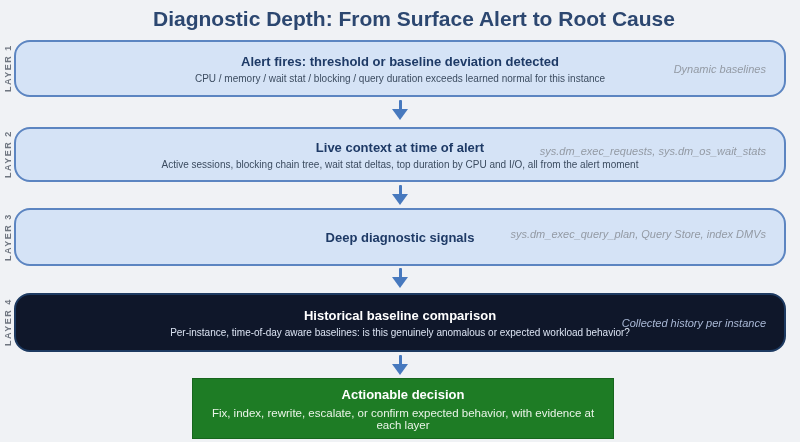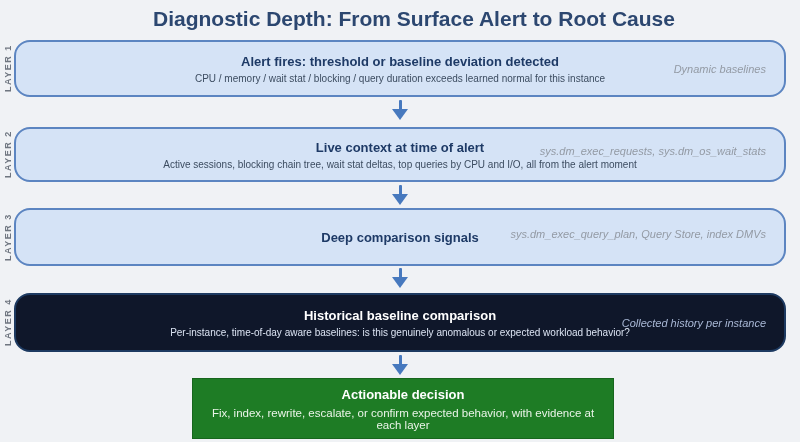--- a/index.html
+++ b/index.html
@@ -104,34 +104,34 @@
 
   <div class="down-arrow" id="arrow1">
     <div class="stem"></div>
       <div class="head"></div>
   </div>
 
   <div class="layer-row" id="row2">
     <div class="layer-label">LAYER 2</div>
     <div class="layer-box light">
       <div class="layer-heading">Live context at time of alert</div>
-      <div class="layer-desc">Active sessions, blocking chain tree, wait stat deltas, top queries by CPU and I/O, all from the alert moment</div>
+      <div class="layer-desc">Active sessions, blocking chain tree, wait stat deltas, top duration by CPU and I/O, all from the alert moment</div>
       <div class="layer-annotation mid-high">sys.dm_exec_requests, sys.dm_os_wait_stats</div>
     </div>
   </div>
 
   <div class="down-arrow" id="arrow2">
     <div class="stem"></div>
       <div class="head"></div>
   </div>
 
   <div class="layer-row" id="row3">
     <div class="layer-label">LAYER 3</div>
     <div class="layer-box light">
-      <div class="layer-heading">Deep comparison signals</div>
+      <div class="layer-heading">Deep diagnostic signals</div>
       <div class="layer-annotation mid-high">sys.dm_exec_query_plan, Query Store, index DMVs</div>
     </div>
   </div>
 
   <div class="down-arrow" id="arrow3">
     <div class="stem"></div>
       <div class="head"></div>
   </div>
 
   <div class="layer-row" id="row4">

